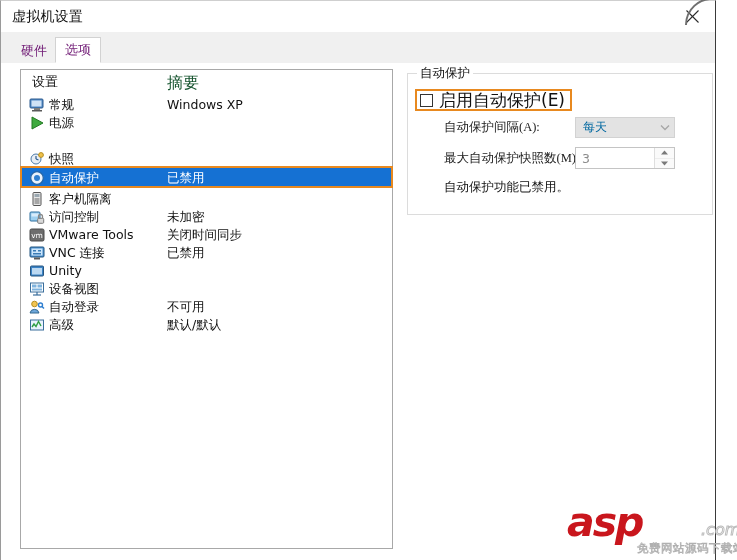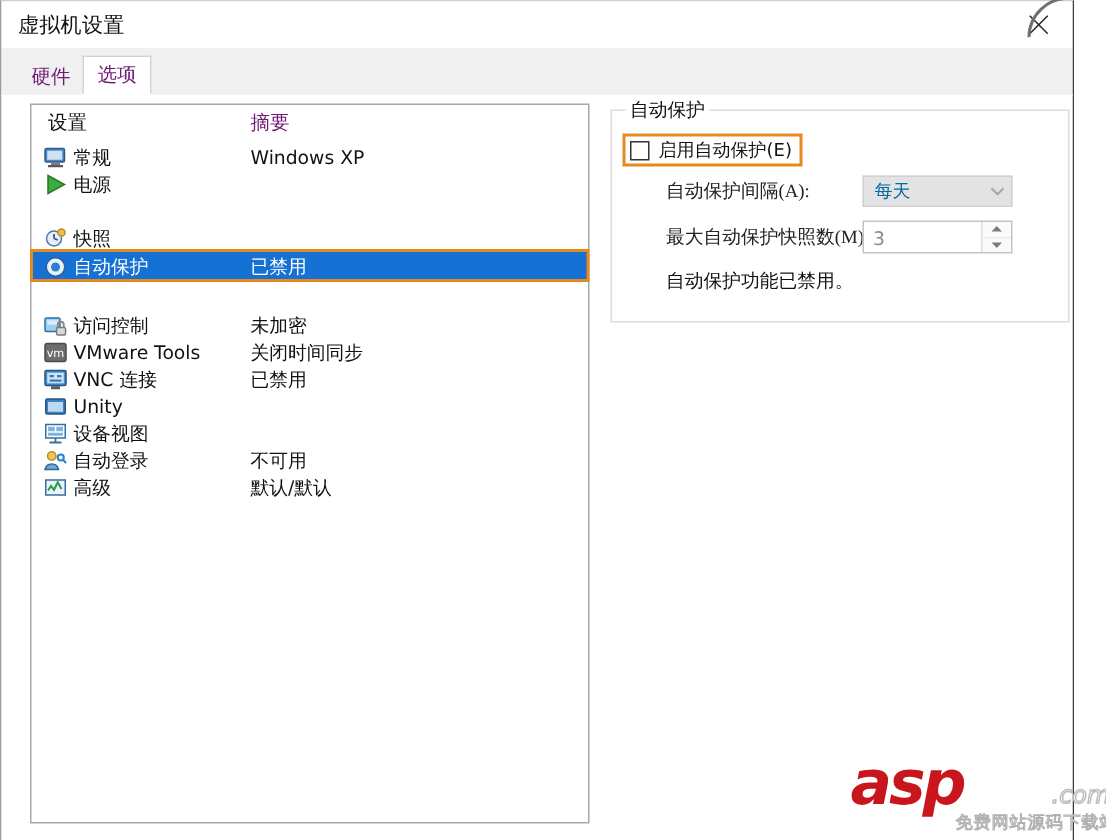--- a/index.html
+++ b/index.html
@@ -60,21 +60,21 @@
   
   .listbox{
     position:absolute;left:19px;top:6px;width:373px;height:480px;
     border:1px solid #a8a8a8;background:#ffffff;box-sizing:border-box;
     overflow:hidden;
   }
   .list-head{
     position:absolute;left:0;top:0;width:100%;height:24px;
   }
   .col-settings{position:absolute;left:11px;top:3px;font-size:13px;color:#111;}
-  .col-summary{position:absolute;left:146px;top:3px;font-size:13px;color:#701a75;}
+  .col-summary{position:absolute;left:146px;top:3px;font-size:16px;color:#14532d;}
   .row{
     position:absolute;left:0;width:100%;height:18px;
     display:flex;align-items:center;cursor:default;
   }
   .row .icon{
     position:absolute;left:8px;top:1px;width:16px;height:16px;
   }
   .row .rlabel{
     position:absolute;left:28px;top:1px;font-size:12.5px;color:#111;
     line-height:16px;white-space:nowrap;
@@ -101,21 +101,21 @@
   .chk-wrap{
     position:absolute;left:414px;top:26px;height:22px;
     display:flex;align-items:center;gap:6px;
     border:2px solid #e8891f;box-sizing:border-box;padding:0 5px 0 3px;
     cursor:default;
   }
   .checkbox{
     width:13px;height:13px;border:1px solid #333;background:#fff;
     box-sizing:border-box;flex:0 0 auto;
   }
-  .chk-label{font-size:12px;color:#111;white-space:nowrap;}
+  .chk-label{font-size:17px;color:#111;white-space:nowrap;}
   .field-row{position:absolute;display:flex;align-items:center;}
   .field-label{
     font-size:12.5px;color:#222;white-space:nowrap;text-align:right;font-family:Liberation Serif, serif;
   }
   .combo{
     position:absolute;left:574px;width:100px;height:21px;
     background:#e3e3e3;border:1px solid #d2d2d2;box-sizing:border-box;
     display:flex;align-items:center;cursor:default;
   }
   .combo .ctext{
@@ -249,20 +249,33 @@
         <span class="icon" style="top:2px;">
           <svg width="16" height="16" viewBox="0 0 16 16">
             <circle cx="8" cy="8" r="6.3" fill="#e9f2fb" stroke="#2566a8" stroke-width="1.3"></circle>
             <circle cx="8" cy="8" r="3" fill="#2f7fd0"></circle>
           </svg>
         </span>
         <span class="rlabel" style="top:2px;">自动保护</span>
         <span class="rsum" style="top:2px;">已禁用</span>
       </div>
 
+      <div class="row" style="top:120px;">
+        <span class="icon">
+          <svg width="16" height="16" viewBox="0 0 16 16">
+            <rect x="4" y="1.5" width="8" height="13" rx="1" fill="#e6e6e6" stroke="#555"></rect>
+            <rect x="5.5" y="3" width="5" height="3" fill="#9aa7b0"></rect>
+            <line x1="5.5" y1="8" x2="10.5" y2="8" stroke="#666" stroke-width="1"></line>
+            <line x1="5.5" y1="10" x2="10.5" y2="10" stroke="#666" stroke-width="1"></line>
+            <line x1="5.5" y1="12" x2="10.5" y2="12" stroke="#666" stroke-width="1"></line>
+          </svg>
+        </span>
+        <span class="rlabel">客户机隔离</span>
+        <span class="rsum"></span>
+      </div>
 
       <div class="row" style="top:138px;">
         <span class="icon">
           <svg width="16" height="16" viewBox="0 0 16 16">
             <rect x="1" y="3" width="10" height="9" rx="1" fill="#9ed0f0" stroke="#2d6f9e"></rect>
             <rect x="2.5" y="4.5" width="7" height="3" fill="#d8ecfb"></rect>
             <path d="M9.5 9.5 v-2 a2 2 0 0 1 4 0 v2" fill="none" stroke="#8a8a8a" stroke-width="1.3"></path>
             <rect x="8.7" y="9.3" width="6" height="5" rx="1" fill="#d9d9d9" stroke="#7a7a7a"></rect>
           </svg>
         </span>

